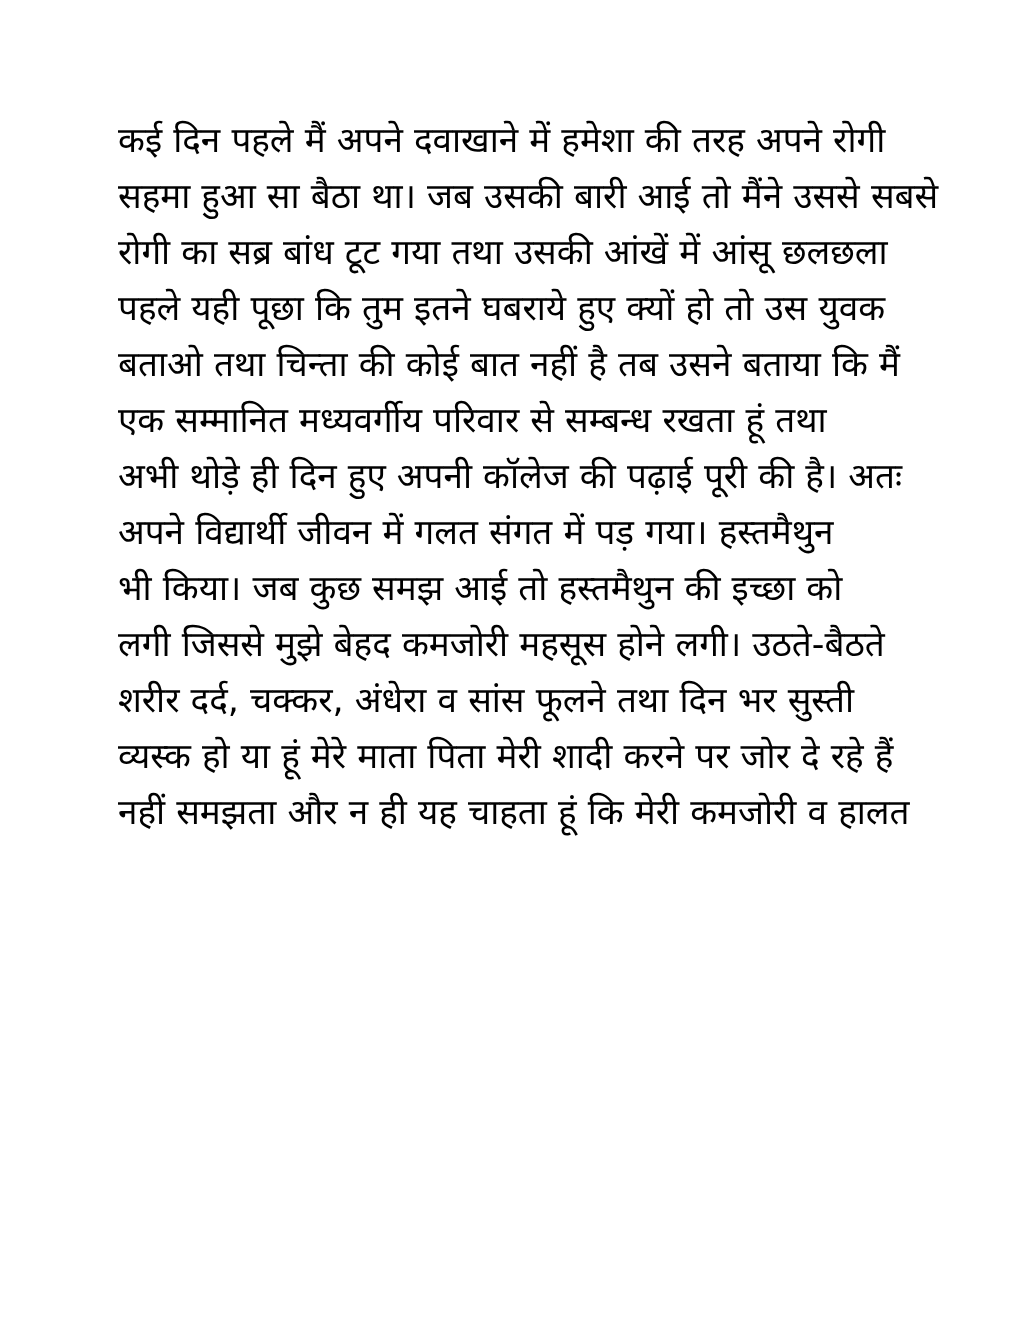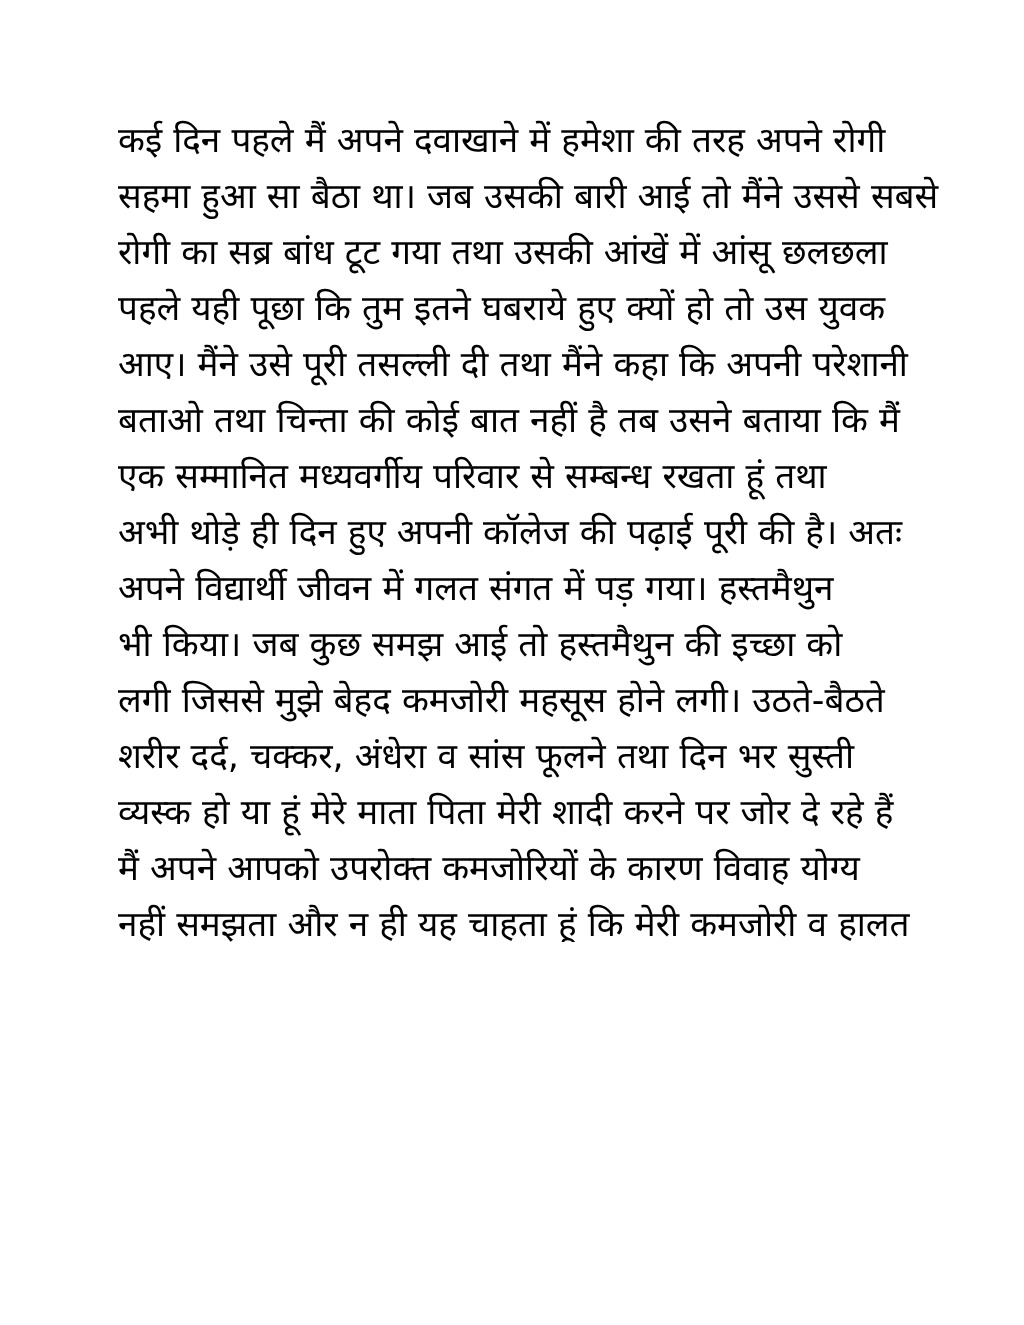--- a/index.html
+++ b/index.html
@@ -45,25 +45,23 @@
 </style>
 </head>
 <body>
 
 <div class="page">
   <div class="textblock">
     <div class="line">कई दिन पहले मैं अपने दवाखाने में हमेशा की तरह अपने रोगी</div>
     <div class="line">सहमा हुआ सा बैठा था। जब उसकी बारी आई तो मैंने उससे सबसे</div>
     <div class="line">रोगी का सब्र बांध टूट गया तथा उसकी आंखें में आंसू छलछला</div>
     <div class="line">पहले यही पूछा कि तुम इतने घबराये हुए क्यों हो तो उस युवक</div>
-    <div class="line">आए। मैंने उसे पूरी तसल्ली दी तथा मैंने कहा कि अपनी परेशानी</div>
     <div class="line">बताओ तथा चिन्ता की कोई बात नहीं है तब उसने बताया कि मैं</div>
     <div class="line">एक सम्मानित मध्यवर्गीय परिवार से सम्बन्ध रखता हूं तथा</div>
     <div class="line">अभी थोड़े ही दिन हुए अपनी कॉलेज की पढ़ाई पूरी की है। अतः</div>
     <div class="line">अपने विद्यार्थी जीवन में गलत संगत में पड़ गया। हस्तमैथुन</div>
     <div class="line">भी किया। जब कुछ समझ आई तो हस्तमैथुन की इच्छा को</div>
     <div class="line">लगी जिससे मुझे बेहद कमजोरी महसूस होने लगी। उठते-बैठते</div>
     <div class="line">शरीर दर्द, चक्कर, अंधेरा व सांस फूलने तथा दिन भर सुस्ती</div>
     <div class="line">व्यस्क हो या हूं मेरे माता पिता मेरी शादी करने पर जोर दे रहे हैं</div>
-    <div class="line">मैं अपने आपको उपरोक्त कमजोरियों के कारण विवाह योग्य</div>
     <div class="line">नहीं समझता और न ही यह चाहता हूं कि मेरी कमजोरी व हालत</div>
   </div>
 </div>
 
 </body></html>

